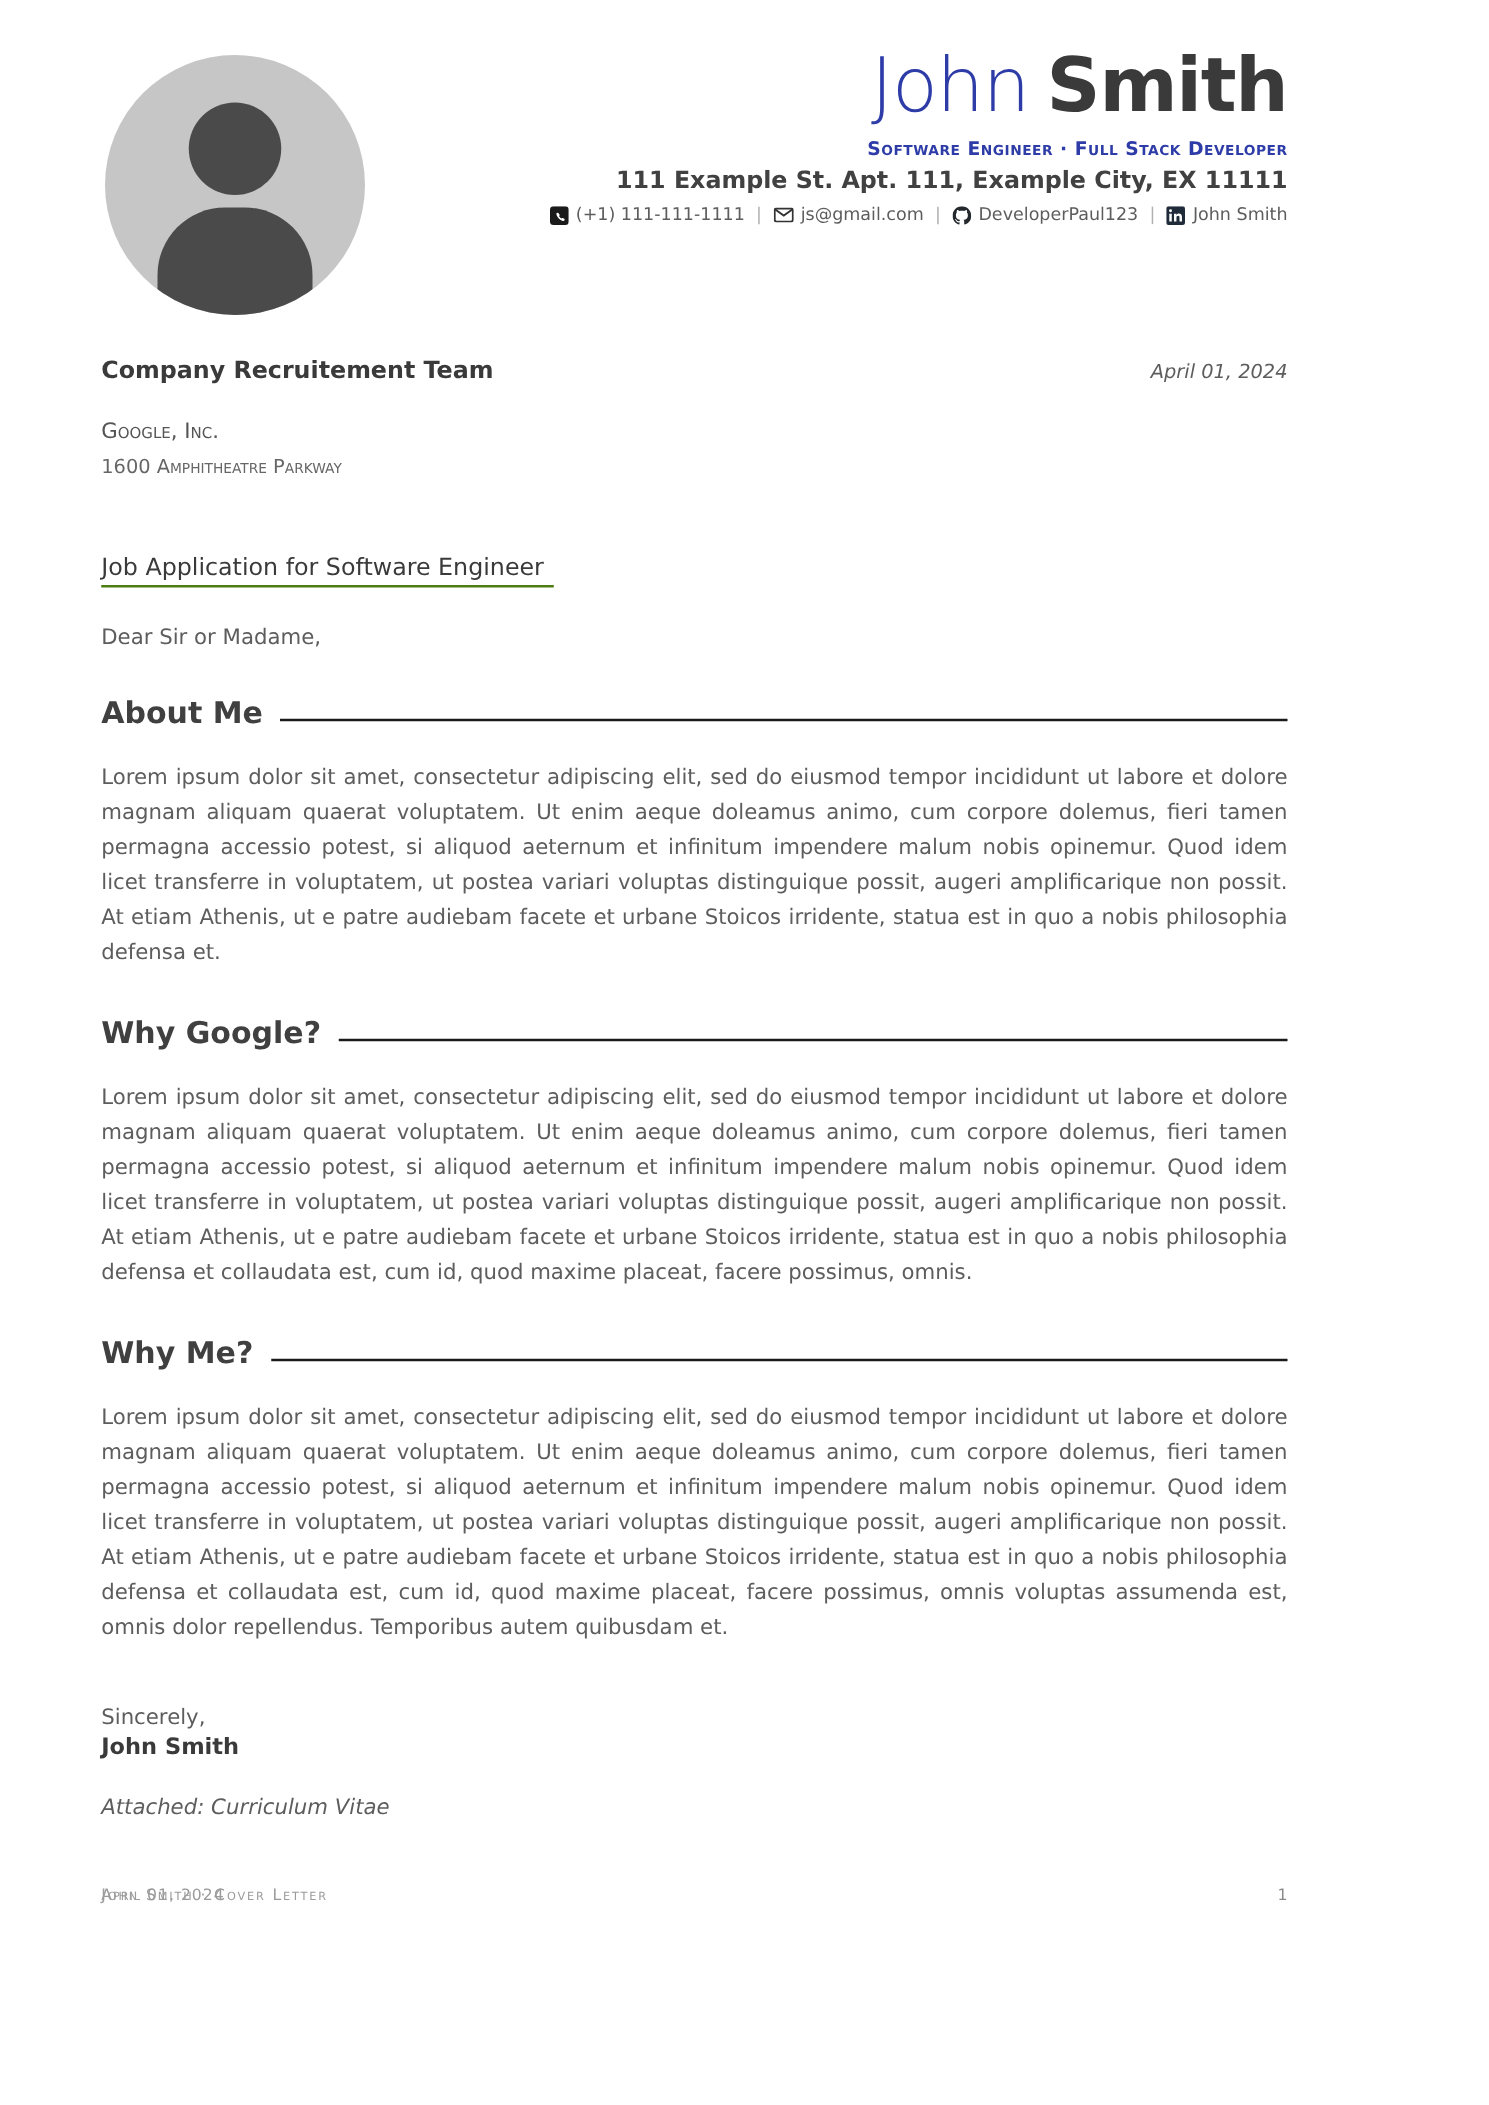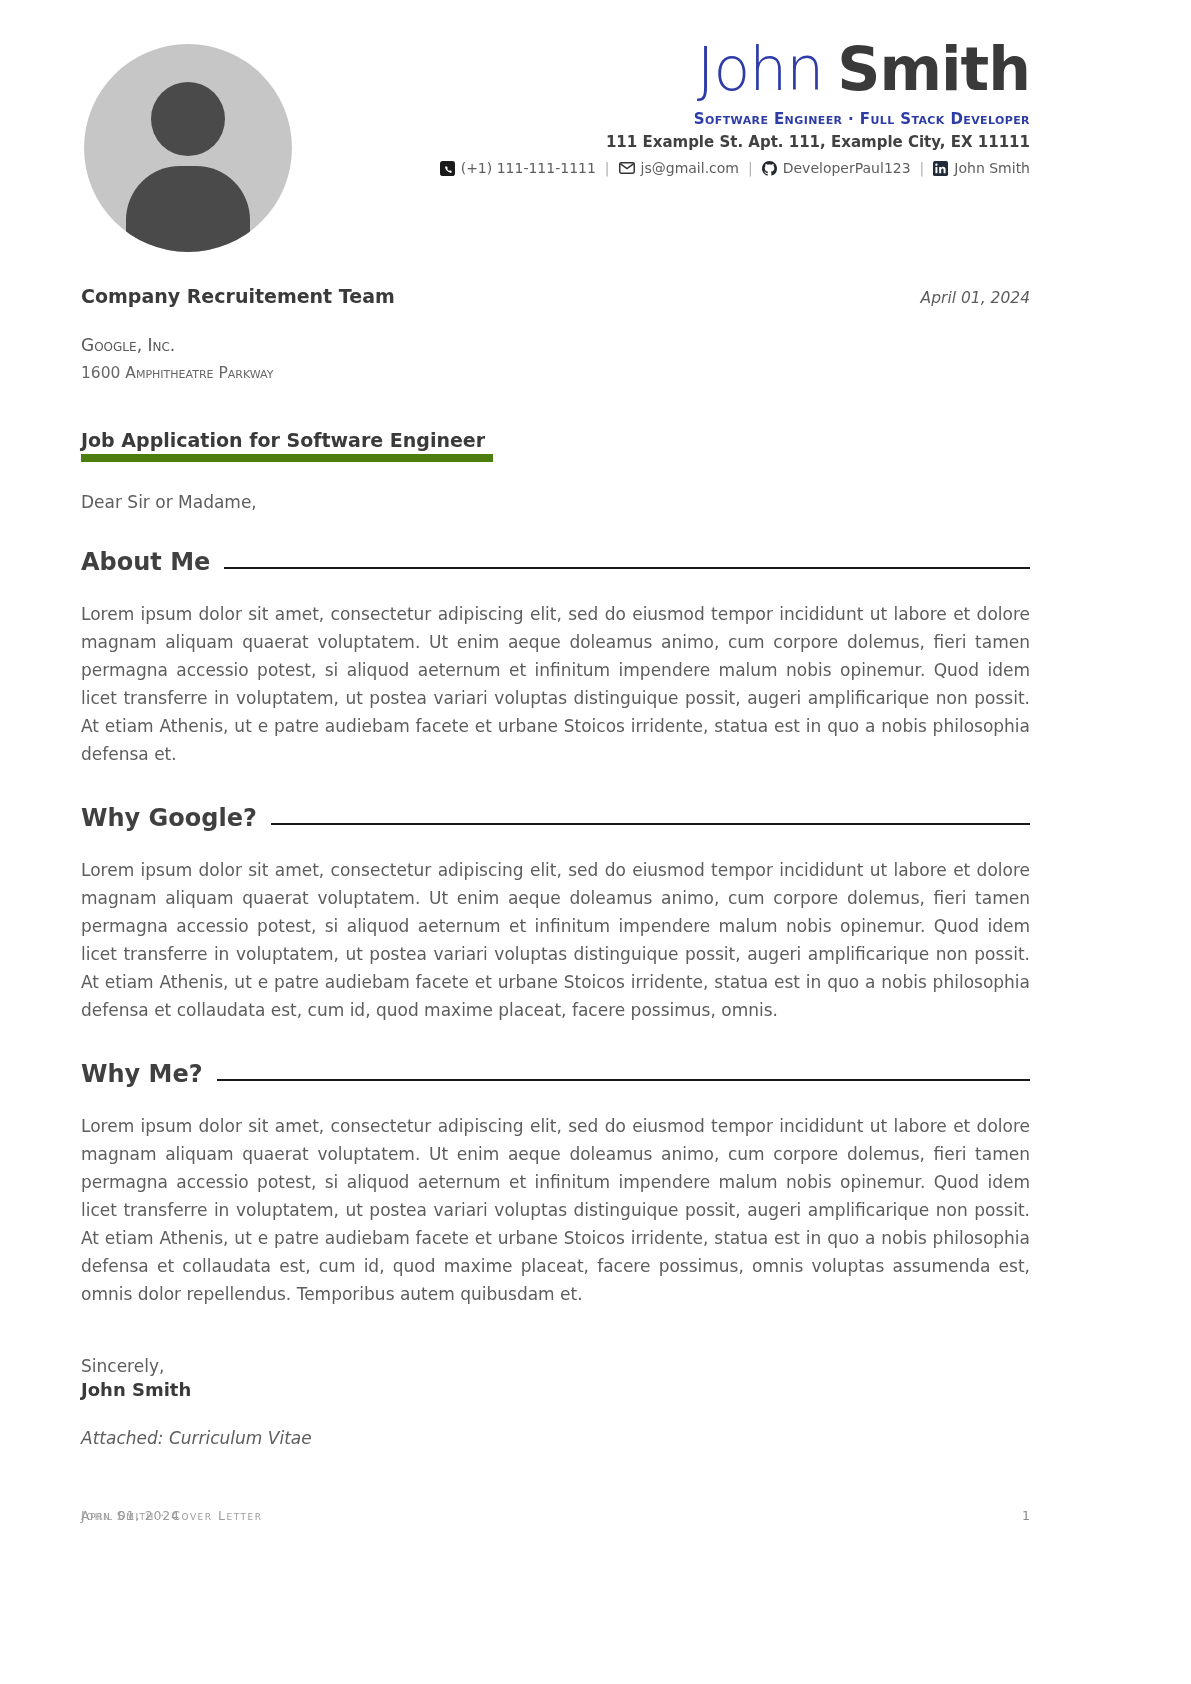--- a/index.html
+++ b/index.html
@@ -26,43 +26,43 @@
   }
 
   .header-text { position: absolute; top: 38px; right: 161px; text-align: right; }
   .name { font-size: 60px; line-height: 1.05; white-space: nowrap; letter-spacing: -1px; }
   .name .first { color: #2e3ca8; font-weight: 300; }
   .name .last  { color: #3a3a3a; font-weight: 700; margin-left: 14px; }
   .tagline {
     margin-top: 9px; font-size: 15px; font-weight: 600; color: #2e3ca8;
     font-variant: small-caps; letter-spacing: 0.4px;
   }
-  .address-line { margin-top: 5px; font-size: 15px; font-weight: 700; color: #414141; }
+  .address-line { margin-top: 5px; font-size: 19px; font-weight: 700; color: #414141; }
   .contact-row {
     margin-top: 9px; display: flex; justify-content: flex-end; align-items: center;
     font-size: 14px; color: #5d5d5d; gap: 9px; white-space: nowrap;
   }
   .contact-item { display: inline-flex; align-items: center; gap: 6px; }
   .contact-item svg { display: block; }
   .contact-sep { color: #b0b0b0; }
 
   
   .content { position: absolute; left: 81px; right: 161px; top: 285px; }
 
   .recipient-row { display: flex; justify-content: space-between; align-items: baseline; }
   .recipient-name { font-size: 19px; font-weight: 700; color: #3a3a3a; }
   .letter-date { font-size: 15.5px; font-style: italic; color: #5d5d5d; }
 
   .org-block { margin-top: 24px; color: #5d5d5d; }
   .org-name { font-size: 17px; font-variant: small-caps; line-height: 28px; color: #555; }
   .org-addr { font-size: 15.5px; font-variant: small-caps; line-height: 28px; color: #666; }
 
   .subject {
-    display: inline-block; margin-top: 42px; font-size: 19px; font-weight: 700;
-    color: #3a3a3a; border-bottom: 8px solid #4d7c0f; padding-bottom: 3px; padding-right: 8px;
+    display: inline-block; margin-top: 56px; font-size: 19px; font-weight: 400;
+    color: #3a3a3a; border-bottom: 2px solid #4d7c0f; padding-bottom: 3px; padding-right: 8px;
   }
   .salutation { margin-top: 30px; font-size: 17px; color: #5d5d5d; }
 
   .section { margin-top: 36px; }
   .section-head { display: flex; align-items: flex-end; }
   .section-title { font-size: 24px; font-weight: 700; color: #404040; white-space: nowrap; }
   .section-rule { flex: 1; height: 2px; background: #1a1a1a; margin-left: 14px; margin-bottom: 7px; }
   .section-body {
     margin-top: 24px; font-size: 17px; line-height: 28px; color: #5d5d5d;
     text-align: justify;

